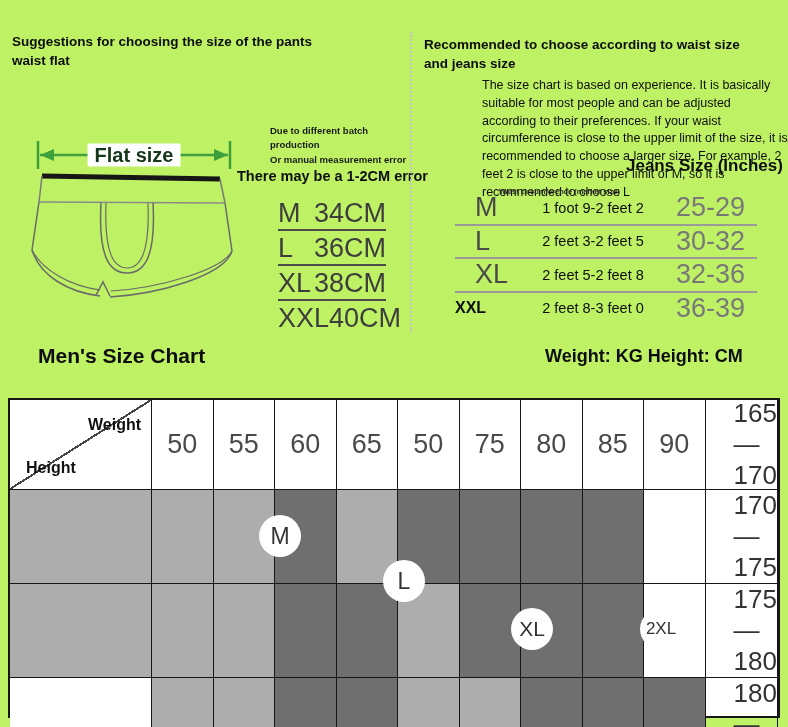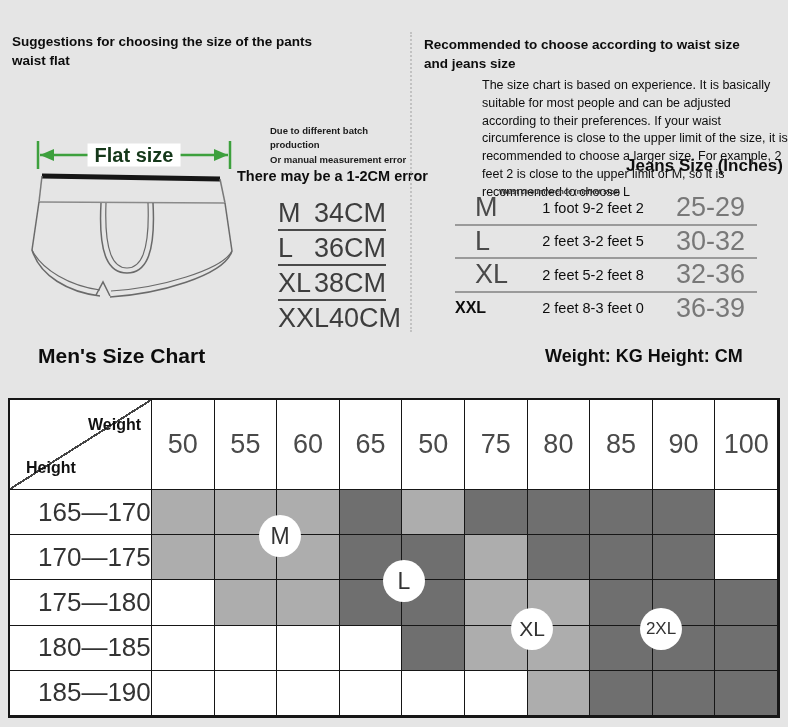--- a/index.html
+++ b/index.html
@@ -1,16 +1,16 @@
 <!DOCTYPE html>
 <html><head>
 <meta charset="utf-8">
 <style>
   html,body{margin:0;padding:0;background:#fff;}
-  #canvas{position:relative;width:788px;height:727px;background:#e5e5e5;overflow:hidden;
+  #canvas{position:relative;width:788px;height:727px;background:#bef264;overflow:hidden;
           font-family:"Liberation Sans", sans-serif;color:#111;}
   .abs{position:absolute;}
 
   
   .panel-title{font-size:13.5px;font-weight:700;line-height:1.4;color:#0d0d0d;}
   .instruction{font-size:14.5px;font-weight:700;line-height:1.45;letter-spacing:.3px;color:#0d0d0d;}
   .flat-arrow-wrap{left:36px;top:138px;width:196px;height:34px;}
   .flat-arrow-wrap svg{position:absolute;left:0;top:0;}
   .flat-size-label{position:absolute;left:50%;top:50%;transform:translate(-50%,-50%);
       background:#fff;padding:0 7px;font-size:20px;font-weight:700;color:#15381a;white-space:nowrap;}
@@ -159,21 +159,20 @@
     </div>
   <div class="gcell ghead">50</div>
       <div class="gcell ghead">55</div>
       <div class="gcell ghead">60</div>
       <div class="gcell ghead">65</div>
       <div class="gcell ghead">50</div>
       <div class="gcell ghead">75</div>
       <div class="gcell ghead">80</div>
       <div class="gcell ghead">85</div>
       <div class="gcell ghead">90</div>
-      <div class="gcell ghead">100</div>
       <div class="gcell glabel">165—170</div>
       <div class="gcell" style="background: rgb(173, 173, 173);"></div>
       <div class="gcell" style="background: rgb(173, 173, 173);"></div>
       <div class="gcell" style="background: rgb(173, 173, 173);"></div>
       <div class="gcell" style="background: rgb(111, 111, 111);"></div>
       <div class="gcell" style="background: rgb(173, 173, 173);"></div>
       <div class="gcell" style="background: rgb(111, 111, 111);"></div>
       <div class="gcell" style="background: rgb(111, 111, 111);"></div>
       <div class="gcell" style="background: rgb(111, 111, 111);"></div>
       <div class="gcell" style="background: rgb(111, 111, 111);"></div>

